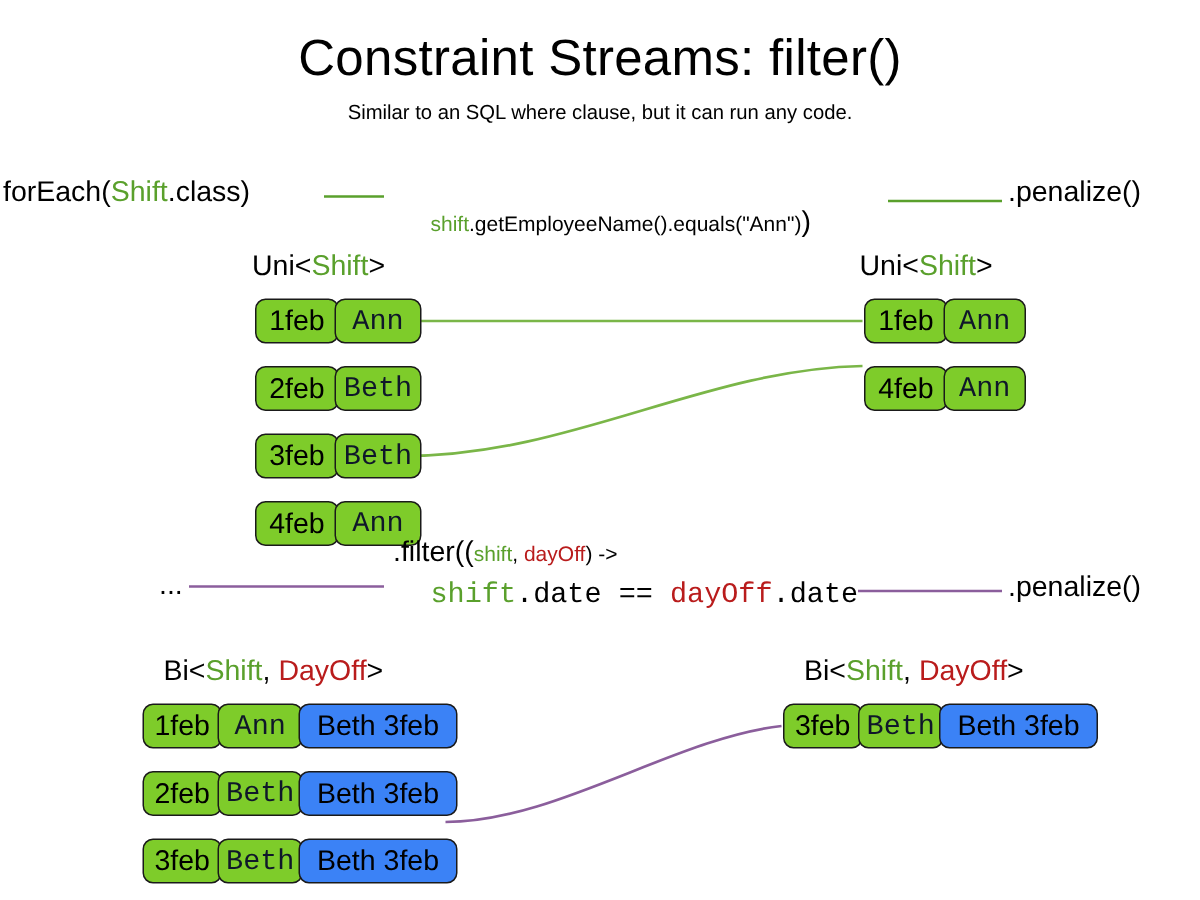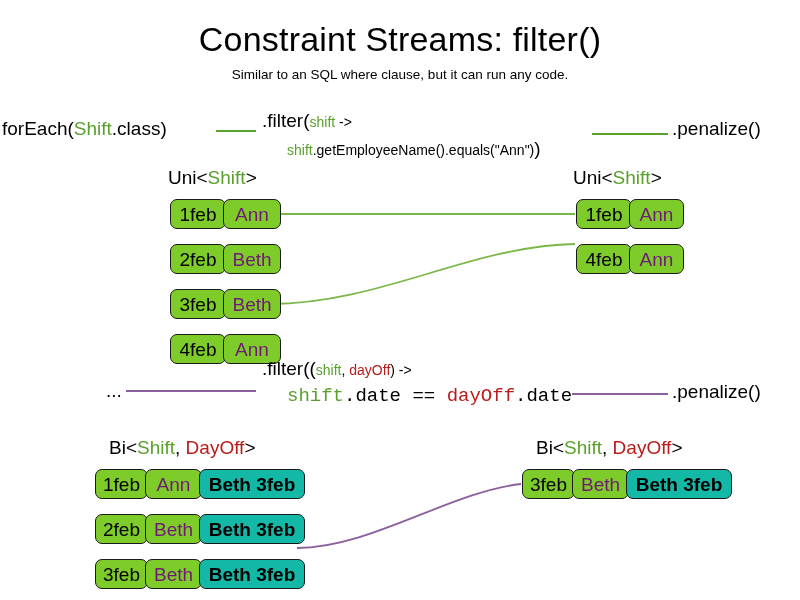--- a/index.html
+++ b/index.html
@@ -102,23 +102,23 @@
     border-radius: 7px;
     display: flex;
     align-items: center;
     justify-content: center;
     font-size: 19px;
     line-height: 1;
     padding: 0 4px;
     height: 30px;
   }
   .cell.green   { background: #7ecc2a; }
-  .cell.blue    { background: #14b8a6; font-weight: bold; }
+  .cell.blue    { background: #3b82f6; }
   .cell.date    { color: #000000; }
-  .cell.name    { color: #701a75; margin-left: -3px; }
+  .cell.name    { color: #0f172a; margin-left: -3px; font-family: Liberation Mono, monospace; }
   .cell.dayoff  { color: #000000; margin-left: -3px; }
 
   
   .uni-left  .c-date { width: 56px; }
   .uni-left  .c-name { width: 58px; }
   .uni-right .c-date { width: 56px; }
   .uni-right .c-name { width: 55px; }
 
   .bi-left  .c-date   { width: 53px; }
   .bi-left  .c-name   { width: 57px; }
@@ -153,21 +153,20 @@
     <path d="M 572 394 L 668 394" stroke="#8b5e9c" stroke-width="1.8" fill="none"></path>
 
     <path d="M 297 548 C 370 548, 450 492, 521 484" stroke="#8b5e9c" stroke-width="1.8" fill="none"></path>
   </svg>
 
   <div class="title">Constraint Streams: filter()</div>
   <div class="subtitle">Similar to an SQL where clause, but it can run any code.</div>
 
   <div class="code foreach"><span>forEach(</span><span class="g">Shift</span><span>.class)</span></div>
 
-  <div class="code filter1-l1"><span>.filter(</span><span class="g sm">shift</span><span class="sm"> -&gt;</span></div>
 
   <div class="code filter1-l2"><span class="g">shift</span><span>.getEmployeeName().equals("Ann")</span><span class="paren-big">)</span></div>
 
   <div class="code penalize1">.penalize()</div>
 
   <div class="caption cap-uni-left"><span>Uni&lt;</span><span class="g">Shift</span><span>&gt;</span></div>
 
   <div class="caption cap-uni-right"><span>Uni&lt;</span><span class="g">Shift</span><span>&gt;</span></div>
 
   <div class="table uni-left">

